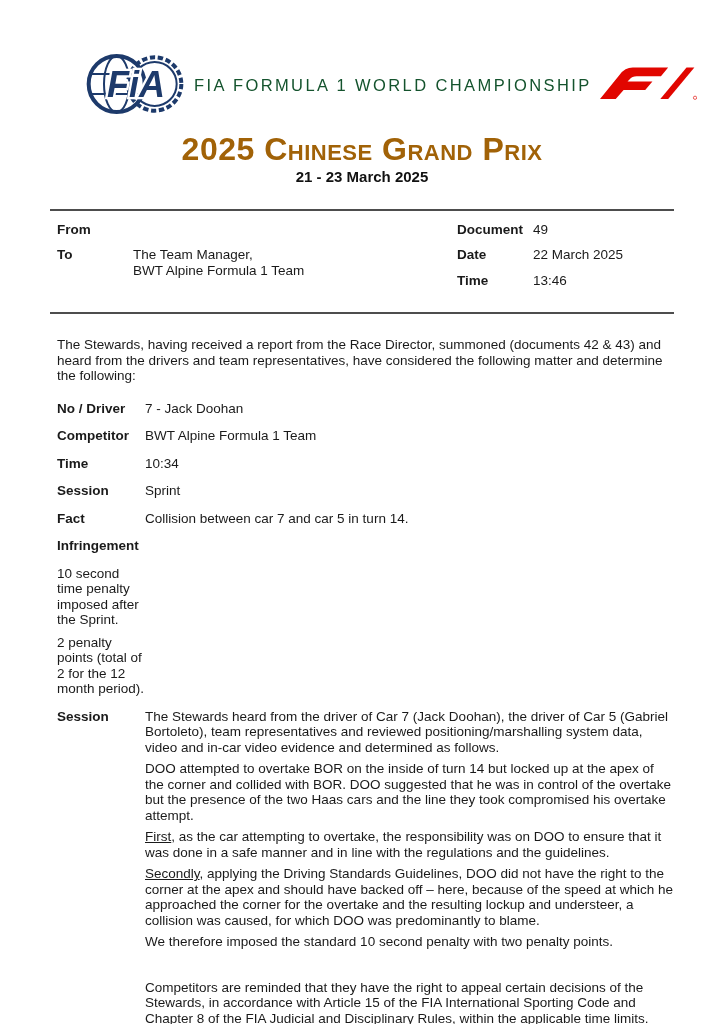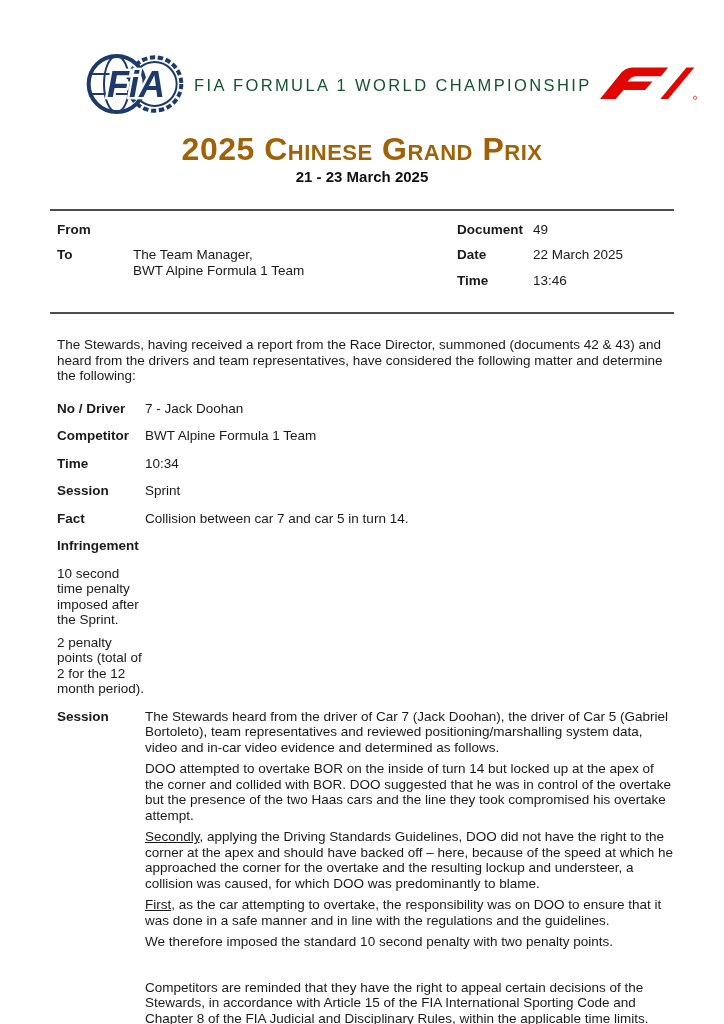--- a/index.html
+++ b/index.html
@@ -195,22 +195,22 @@
         <p>10 second time penalty imposed after the Sprint.</p>
         <p>2 penalty points (total of 2 for the 12 month period).</p>
       </span>
     </div>
 
     <div class="field-row">
       <span class="field-label">Session</span>
       <span class="field-value reason-text">
         <p><span class="u"></span><span>The Stewards heard from the driver of Car 7 (Jack Doohan), the driver of Car 5 (Gabriel Bortoleto), team representatives and reviewed positioning/marshalling system data, video and in-car video evidence and determined as follows.</span></p>
         <p><span class="u"></span><span>DOO attempted to overtake BOR on the inside of turn 14 but locked up at the apex of the corner and collided with BOR. DOO suggested that he was in control of the overtake but the presence of the two Haas cars and the line they took compromised his overtake attempt.</span></p>
+        <p><span class="u">First</span><span>, as the car attempting to overtake, the responsibility was on DOO to ensure that it was done in a safe manner and in line with the regulations and the guidelines.</span></p>
         <p><span class="u">Secondly</span><span>, applying the Driving Standards Guidelines, DOO did not have the right to the corner at the apex and should have backed off – here, because of the speed at which he approached the corner for the overtake and the resulting lockup and understeer, a collision was caused, for which DOO was predominantly to blame.</span></p>
-        <p><span class="u">First</span><span>, as the car attempting to overtake, the responsibility was on DOO to ensure that it was done in a safe manner and in line with the regulations and the guidelines.</span></p>
         <p><span class="u"></span><span>We therefore imposed the standard 10 second penalty with two penalty points.</span></p>
       </span>
     </div>
   </div>
 
   <div class="closing">
     <p>Competitors are reminded that they have the right to appeal certain decisions of the Stewards, in accordance with Article 15 of the FIA International Sporting Code and Chapter 8 of the FIA Judicial and Disciplinary Rules, within the applicable time limits.</p>
   </div>
 
 </div>

